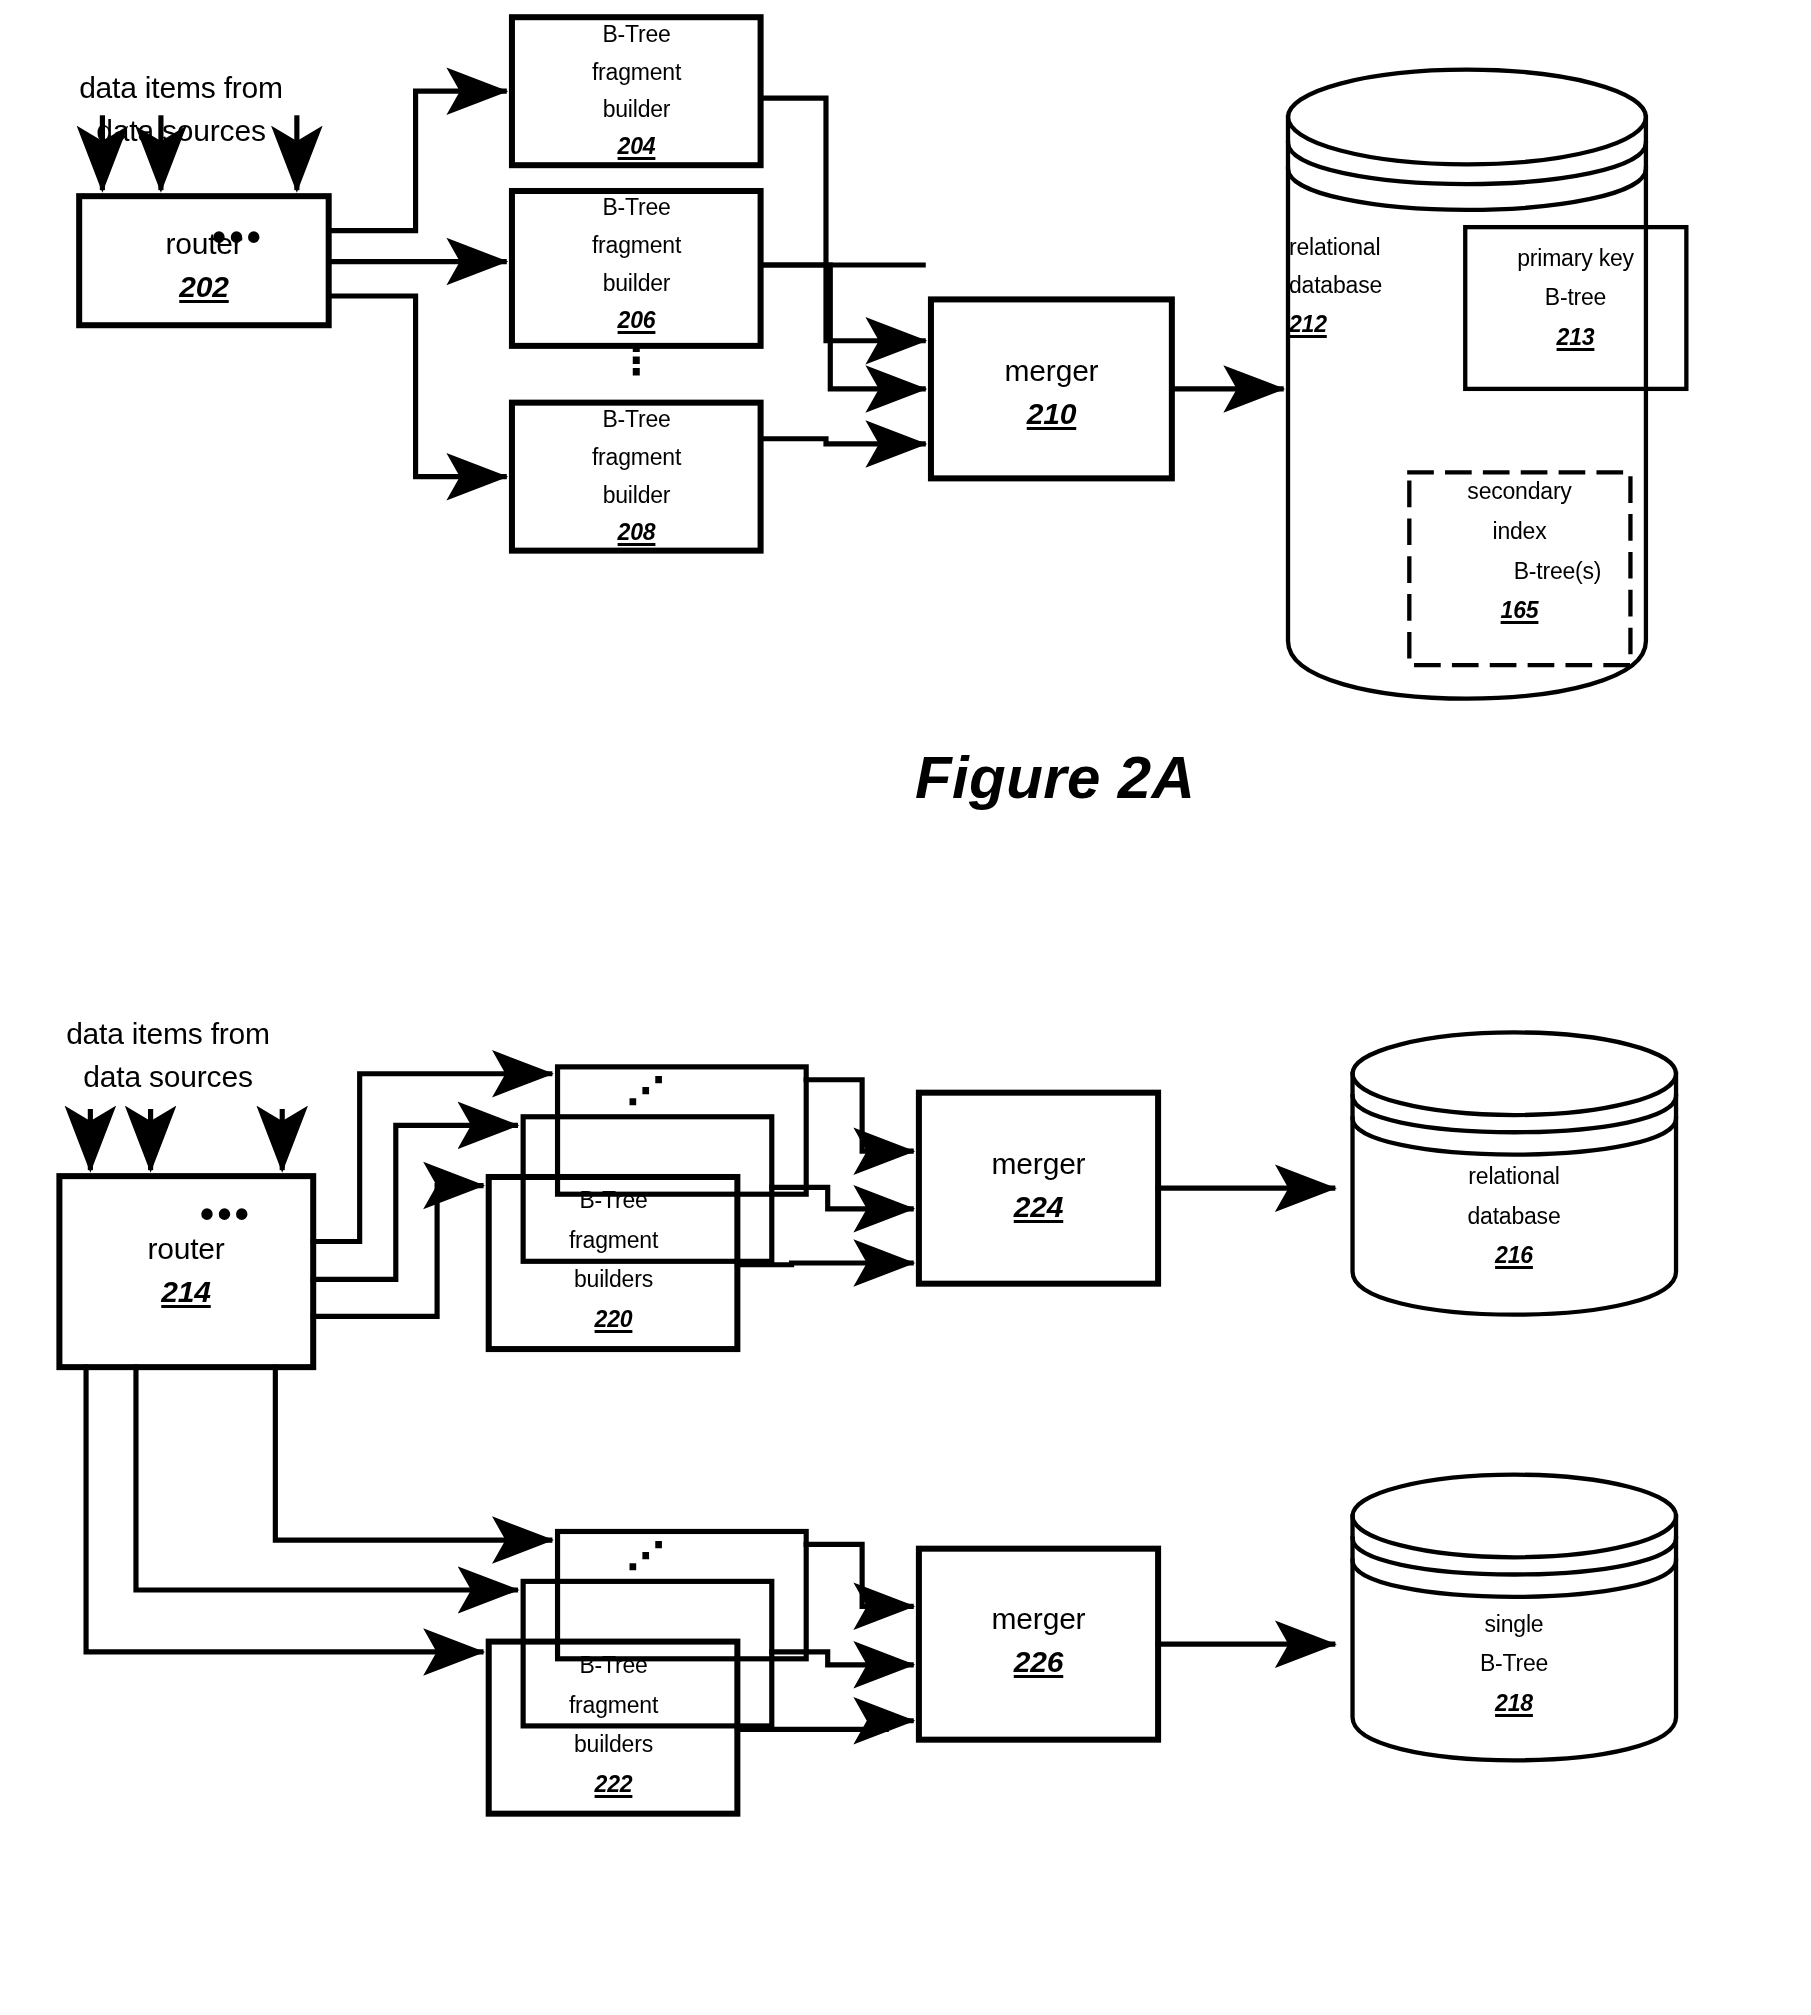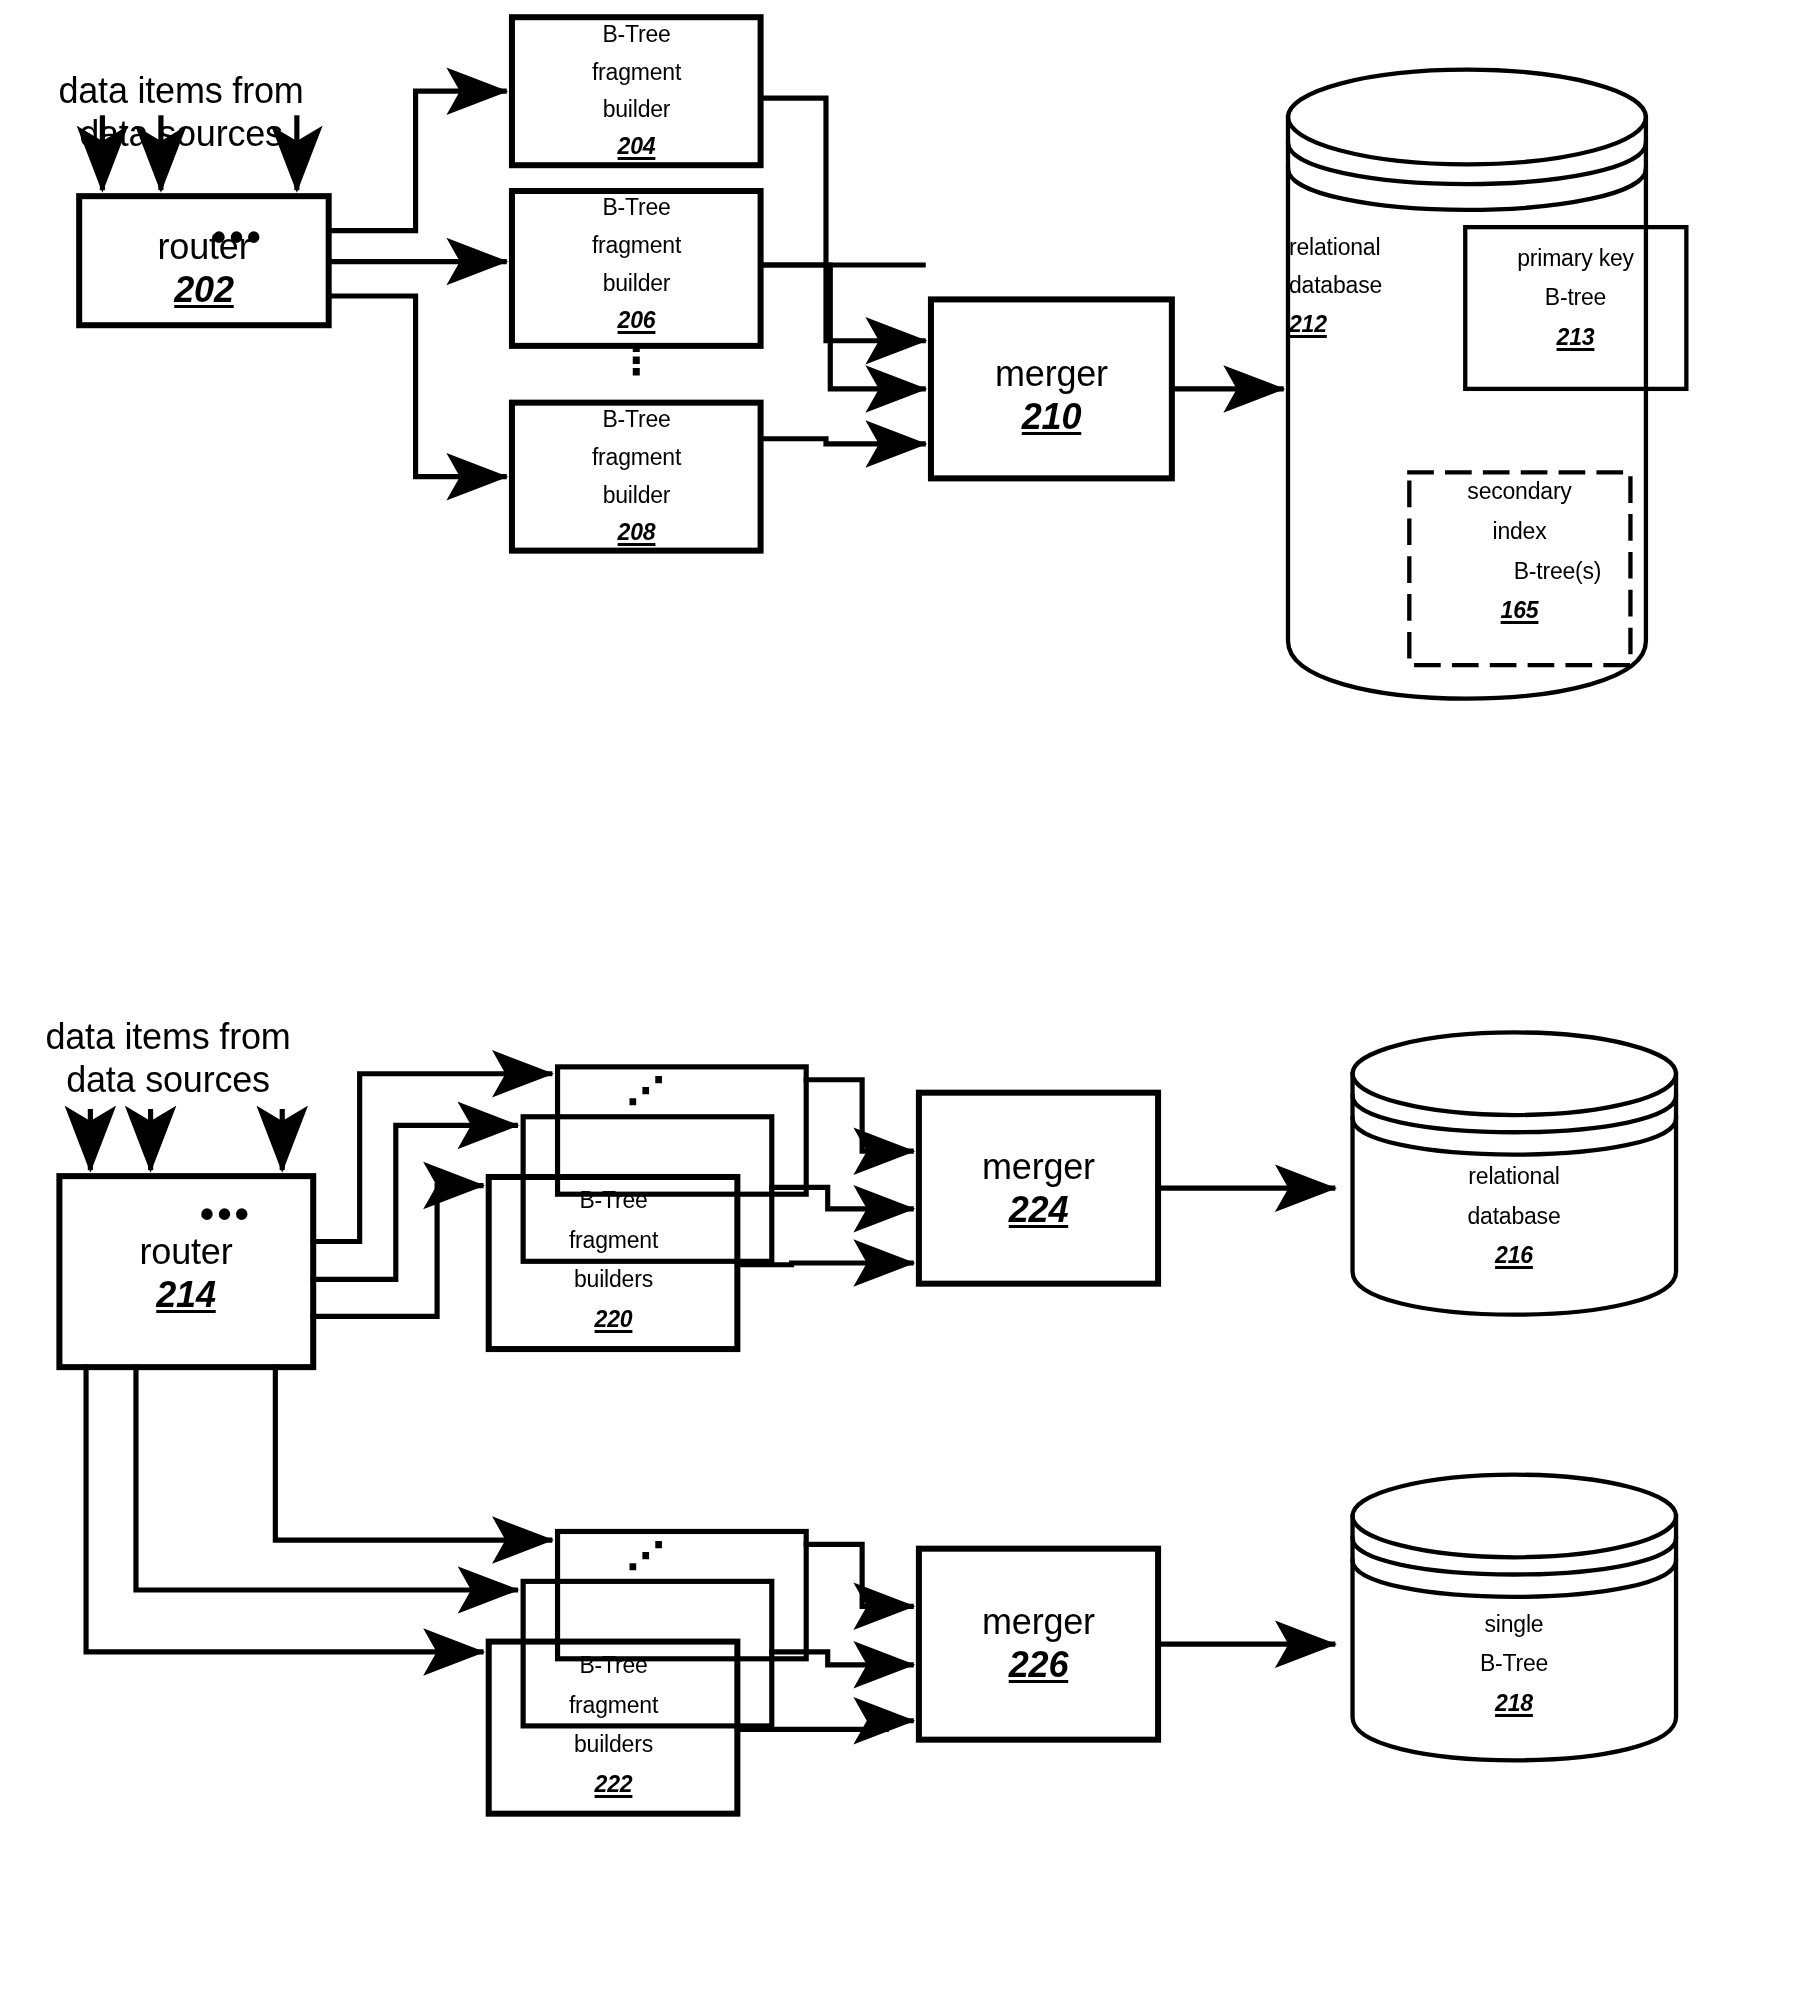--- a/index.html
+++ b/index.html
@@ -37,21 +37,21 @@
   }
   .lbl {
     position: absolute;
     text-align: center;
     line-height: 1.13;
     font-size: 23px;
     letter-spacing: -0.2px;
     white-space: pre;
     color: #000;
   }
-  .lbl.big { font-size: 36px; }
+  .lbl.big { font-size: 30px; }
   .ref {
     font-style: italic;
     font-weight: bold;
     text-decoration: underline;
     text-underline-offset: 3.4px;
     text-decoration-thickness: 2.6px;
   }
   .figcap {
     position: absolute;
     font-size: 60px;
@@ -242,20 +242,21 @@
 
     <div class="lbl" style="left:1465px; top:245px; width:221px;">primary key</div>
     <div class="lbl" style="left:1465px; top:284px; width:221px;">B-tree</div>
     <div class="lbl ref" style="left:1465px; top:324px; width:221px;">213</div>
 
     <div class="lbl" style="left:1409px; top:478px; width:221px;">secondary</div>
     <div class="lbl" style="left:1409px; top:518px; width:221px;">index</div>
     <div class="lbl" style="left:1409px; top:558px; width:221px;padding-left:38px;">B-tree(s)</div>
     <div class="lbl ref" style="left:1409px; top:597px; width:221px;">165</div>
 
+    <div class="figcap" style="left:915px; top:743px;">Figure 2A</div>
 
     <div class="lbl big" style="left:39px; top:1017px; width:258px;">data items from</div>
     <div class="lbl big" style="left:39px; top:1060px; width:258px;">data sources</div>
     <div class="ellipsis-h" style="left:200px; top:1194px;">•••</div>
 
     <div class="lbl big" style="left:59px; top:1232px; width:254px;">router</div>
     <div class="lbl big ref" style="left:59px; top:1275px; width:254px;">214</div>
 
     <div class="lbl" style="left:594px; top:1070px; width:103px; font-size:38px; font-weight:bold;">⋰</div>
     <div class="lbl" style="left:489px; top:1187px; width:249px;">B-Tree</div>

